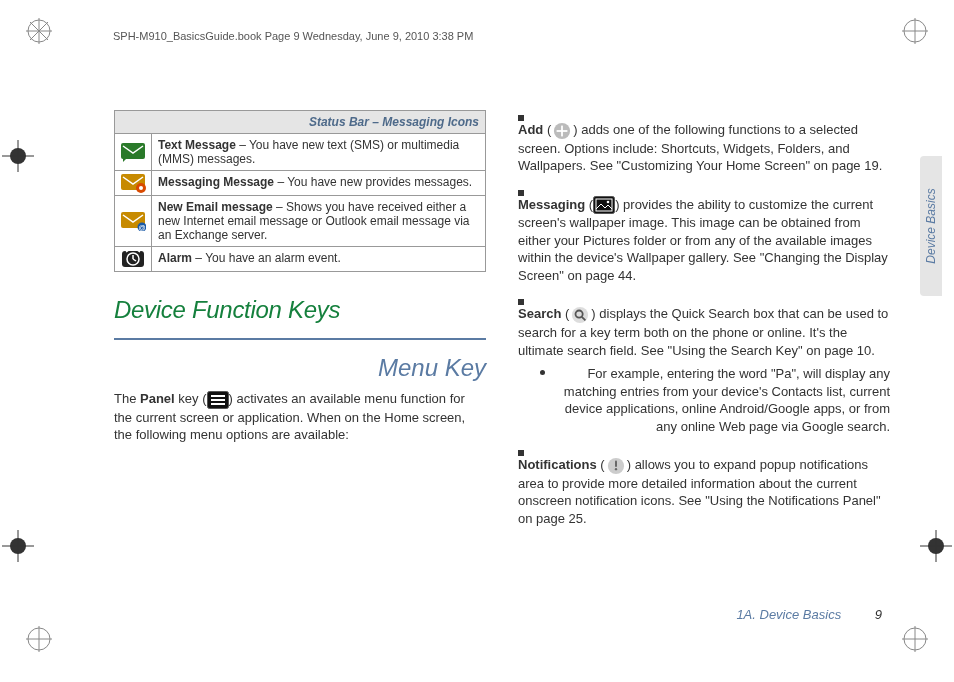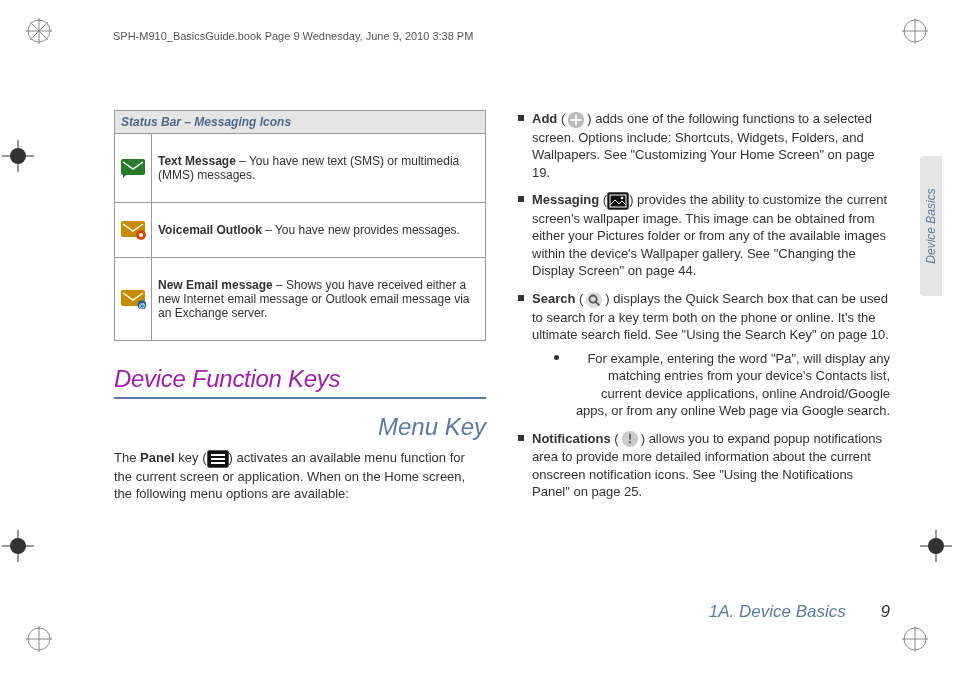--- a/index.html
+++ b/index.html
@@ -39,63 +39,64 @@
     width: 100%;
     font-size: 12px;
   }
   table.status th {
     border: 1px solid #999;
     background: #e5e5e5;
     color: #4e6a8a;
     font-style: italic;
     font-weight: bold;
     padding: 4px 6px;
-    text-align: left;
+    text-align: right;
   }
   table.status td {
     border: 1px solid #999;
-    padding: 20px 6px;
+    padding: 4px 6px;
     vertical-align: top;
   }
   table.status td.icon-cell {
     width: 32px;
     text-align: center;
     vertical-align: middle;
     padding: 2px;
   }
   .ico {
     display: inline-block;
     width: 26px; height: 20px;
     vertical-align: middle;
   }
   h1.section {
     font-family: Arial, sans-serif;
     font-style: italic;
     font-weight: normal;
-    color: #a21caf;
+    color: #15803d;
     font-size: 24px;
     margin: 24px 0 2px 0;
     border-bottom: 2px solid #5b7ba3;
-    padding-bottom: 4px;
+    padding-bottom: 14px;
     letter-spacing: -0.3px;
   }
   h2.sub {
     font-style: italic;
     font-weight: normal;
     color: #5b7ba3;
     font-size: 24px;
     margin: 14px 0 4px 16px;
     text-align: right;
   }
   p { margin: 8px 0; line-height: 1.35; }
   .b { font-weight: bold; }
   .kw { font-weight: bold; }
   .bullet {
     display: flex;
     margin-bottom: 10px;
+    flex-direction: column;
   }
   .bullet .sq {
     width: 6px; height: 6px; background: #333;
     margin: 5px 8px 0 0; flex: none;
   }
   .bullet .txt { flex: 1; line-height: 1.35; }
   .subbullet {
     display: flex;
     margin: 6px 0 0 22px;
     text-align: right;
@@ -123,22 +124,22 @@
     transform: translate(-50%, -50%) rotate(-90deg);
     transform-origin: center;
     white-space: nowrap;
     font-style: italic;
     color: #5b7ba3;
     font-size: 12px;
   }
   .footer {
     position: absolute;
     bottom: 60px;
-    right: 64px;
-    font-size: 17px;
+    right: 72px;
+    font-size: 13px;
   }
   .footer .chap {
     font-style: italic;
     color: #5b7ba3;
     margin-right: 30px;
   }
   .footer .pn { font-style: italic; }
 </style>
 </head>
 <body>
@@ -223,32 +224,45 @@
       </tr>
       <tr>
         <td class="icon-cell">
           <svg class="ico" viewBox="0 0 26 20">
                 <rect x="1" y="1" width="24" height="16" rx="2" fill="#c78a00"></rect>
                 <path d="M3 4 L13 11 L23 4" stroke="#fff" fill="none" stroke-width="1.5"></path>
                 <circle cx="21" cy="15" r="5" fill="#d94a00"></circle>
                 <circle cx="21" cy="15" r="2" fill="#fff"></circle>
               </svg>
         </td>
-        <td><span class="b">Voicemail Outlook</span><span> – You have new provides messages.</span></td>
+        <td><span class="b">Messaging Message</span><span> – You have new provides messages.</span></td>
       </tr>
       <tr>
         <td class="icon-cell">
           <svg class="ico" viewBox="0 0 26 20">
                 <rect x="1" y="1" width="24" height="16" rx="2" fill="#c78a00"></rect>
                 <path d="M3 4 L13 11 L23 4" stroke="#fff" fill="none" stroke-width="1.5"></path>
                 <circle cx="22" cy="16" r="4.5" fill="#1a5aa8"></circle>
                 <text x="22" y="19" font-size="7" text-anchor="middle" fill="#fff">@</text>
               </svg>
         </td>
         <td><span class="b">New Email message</span><span> – Shows you have received either a new Internet email message or Outlook email message via an Exchange server.</span></td>
+      </tr>
+      <tr>
+        <td class="icon-cell">
+          <svg class="ico" viewBox="0 0 26 20">
+                <rect x="2" y="2" width="22" height="16" rx="3" fill="#222"></rect>
+                <circle cx="13" cy="10" r="6" fill="none" stroke="#fff" stroke-width="1.5"></circle>
+                <line x1="13" y1="10" x2="13" y2="6" stroke="#fff" stroke-width="1.5"></line>
+                <line x1="13" y1="10" x2="16" y2="12" stroke="#fff" stroke-width="1.5"></line>
+                <line x1="6" y1="3" x2="9" y2="1" stroke="#fff" stroke-width="1.5"></line>
+                <line x1="20" y1="3" x2="17" y2="1" stroke="#fff" stroke-width="1.5"></line>
+              </svg>
+        </td>
+        <td><span class="b">Alarm</span><span> – You have an alarm event.</span></td>
       </tr>
     </tbody>
       </table>
 
     <h1 class="section">Device Function Keys</h1>
 
     <h2 class="sub">Menu Key</h2>
     <p>
       <span>The </span><span class="kw">Panel</span><span> key (</span><span><svg class="iconbtn" viewBox="0 0 22 18">
             <rect x="0.5" y="0.5" width="21" height="17" rx="2" fill="#111" stroke="#555"></rect>

